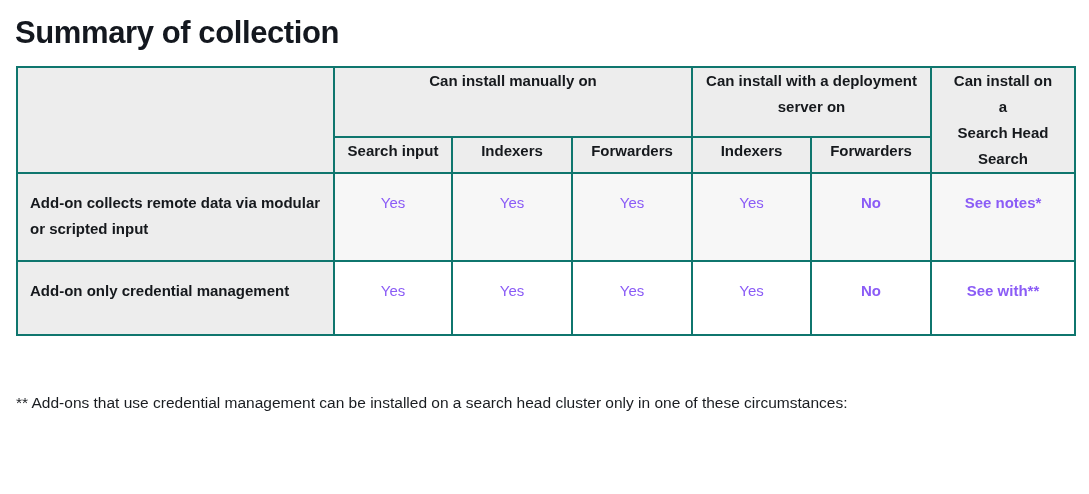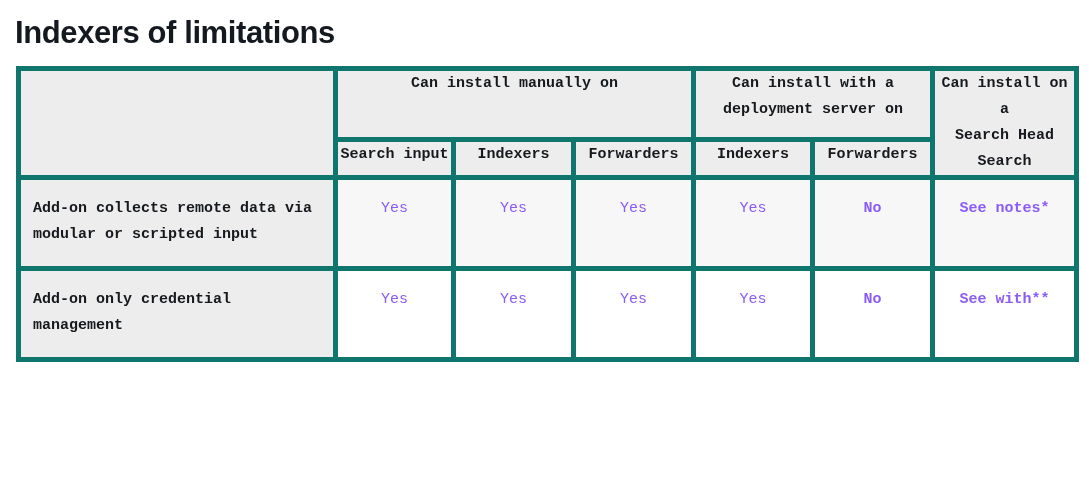--- a/index.html
+++ b/index.html
@@ -47,24 +47,23 @@
   table.limits col.c0 { width: 317px; }
   table.limits col.c1 { width: 118px; }
   table.limits col.c2 { width: 120px; }
   table.limits col.c3 { width: 120px; }
   table.limits col.c4 { width: 119px; }
   table.limits col.c5 { width: 120px; }
   table.limits col.c6 { width: 144px; }
 
   table.limits th,
   table.limits td {
-    border: 5px solid #0f766e;
+    border: 2px solid #0f766e;
     padding: 0;
     vertical-align: top;
-    font-family: Liberation Mono, monospace;
   }
   table.limits thead th {
     background: #ededed;
     font-weight: bold;
     font-size: 15px;
     line-height: 26px;
     text-align: center;
     color: #16191d;
   }
   th.corner {
@@ -112,21 +111,21 @@
     font-size: 15.5px;
     line-height: 25px;
     color: #1a1d21;
   }
 </style>
 </head>
 <body>
 
 <div class="page">
 
-  <h1 class="page-title">Indexers of limitations</h1>
+  <h1 class="page-title">Summary of collection</h1>
 
   <div class="table-wrap">
     <table class="limits">
       <colgroup>
         <col class="c0">
           <col class="c1">
           <col class="c2">
           <col class="c3">
           <col class="c4">
           <col class="c5">
@@ -169,15 +168,16 @@
           <td>Yes</td>
           <td>Yes</td>
           <td class="em">No</td>
           <td class="em">See with**</td>
         </tr>
       </tbody>
     </table>
   </div>
 
   <div class="notes">
+    <p>** Add-ons that use credential management can be installed on a search head cluster only in one of these circumstances:</p>
   </div>
 
 </div>
 
 </body></html>

